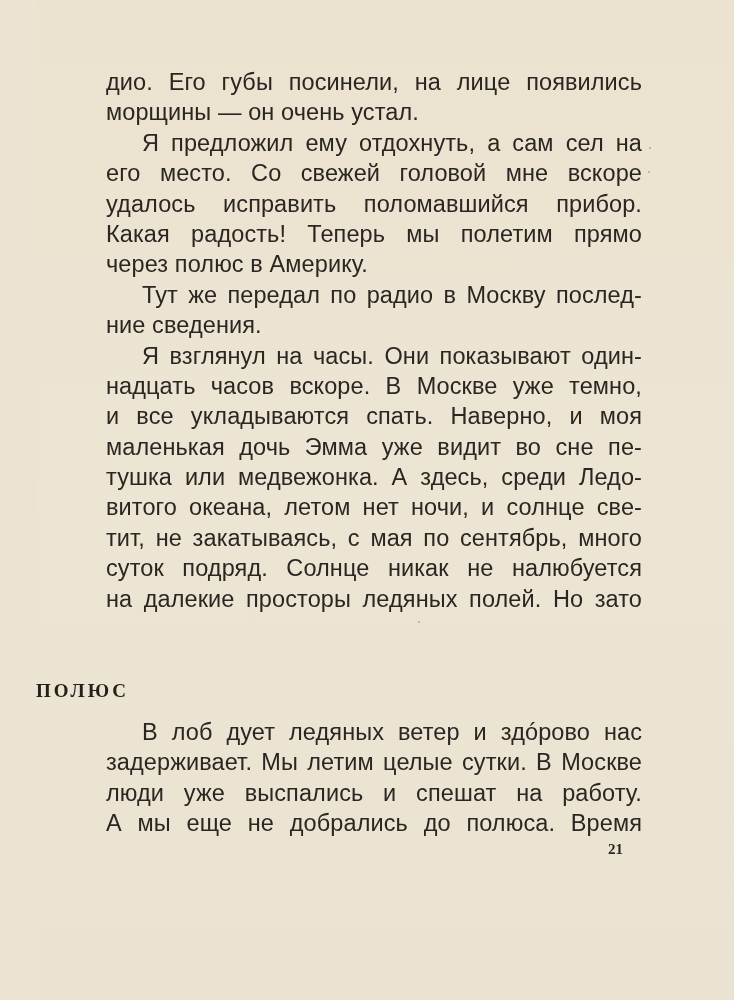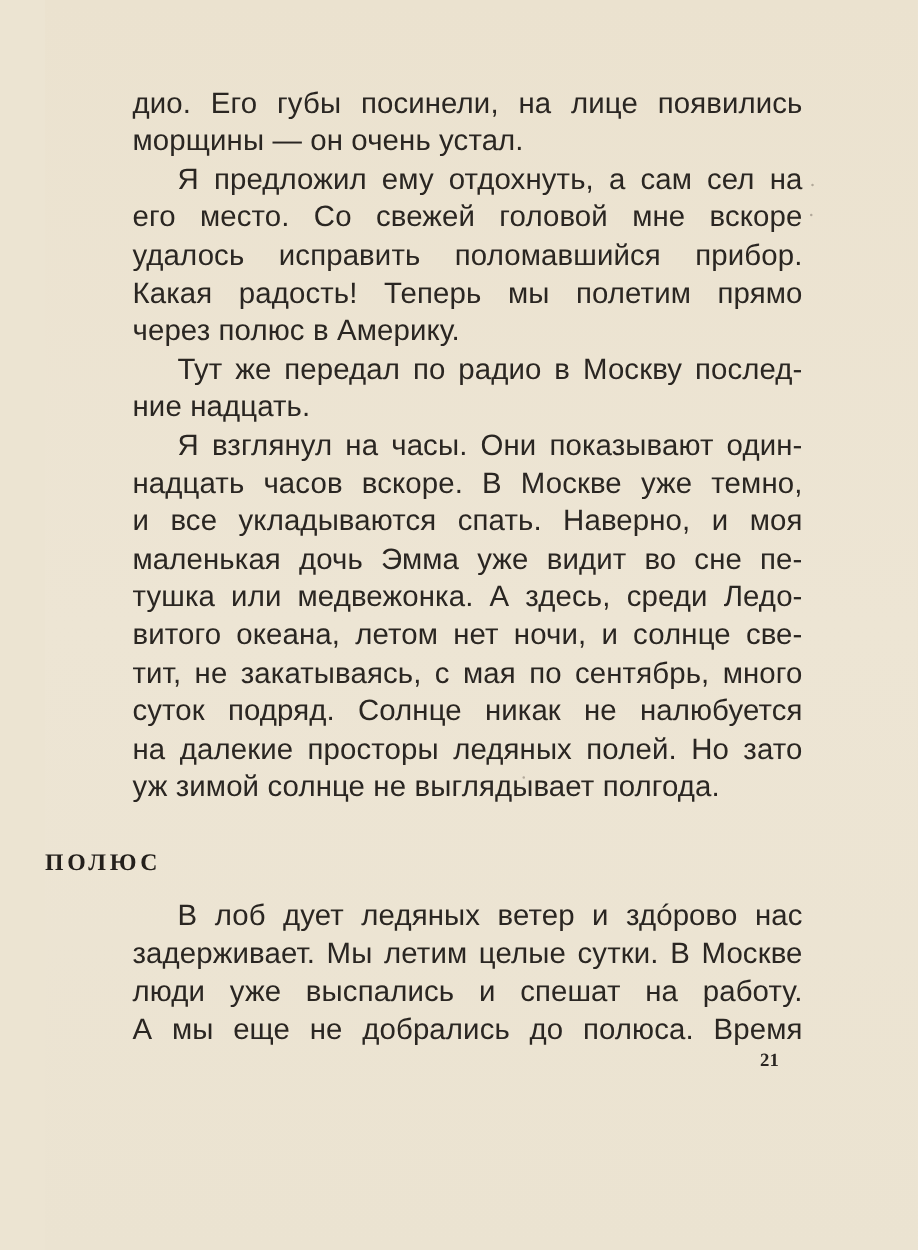--- a/index.html
+++ b/index.html
@@ -80,31 +80,30 @@
 
   <div class="text-block block-1">
     <span class="line">дио. Его губы посинели, на лице появились</span>
     <span class="line last">морщины — он очень устал.</span>
     <span class="line indent">Я предложил ему отдохнуть, а сам сел на</span>
     <span class="line">его место. Со свежей головой мне вскоре</span>
     <span class="line">удалось исправить поломавшийся прибор.</span>
     <span class="line">Какая радость! Теперь мы полетим прямо</span>
     <span class="line last">через полюс в Америку.</span>
     <span class="line indent">Тут же передал по радио в Москву послед-</span>
-    <span class="line last">ние надцать.</span>
+    <span class="line last">ние сведения.</span>
     <span class="line indent">Я взглянул на часы. Они показывают один-</span>
     <span class="line">надцать часов вскоре. В Москве уже темно,</span>
     <span class="line">и все укладываются спать. Наверно, и моя</span>
     <span class="line">маленькая дочь Эмма уже видит во сне пе-</span>
     <span class="line">тушка или медвежонка. А здесь, среди Ледо-</span>
     <span class="line">витого океана, летом нет ночи, и солнце све-</span>
     <span class="line">тит, не закатываясь, с мая по сентябрь, много</span>
     <span class="line">суток подряд. Солнце никак не налюбуется</span>
     <span class="line">на далекие просторы ледяных полей. Но зато</span>
-    <span class="line last">уж зимой солнце не выглядывает полгода.</span>
   </div>
 
   <div class="heading">ПОЛЮС</div>
 
   <div class="text-block block-2">
     <span class="line indent">В лоб дует ледяных ветер и здóрово нас</span>
     <span class="line">задерживает. Мы летим целые сутки. В Москве</span>
     <span class="line">люди уже выспались и спешат на работу.</span>
     <span class="line">А мы еще не добрались до полюса. Время</span>
   </div>

